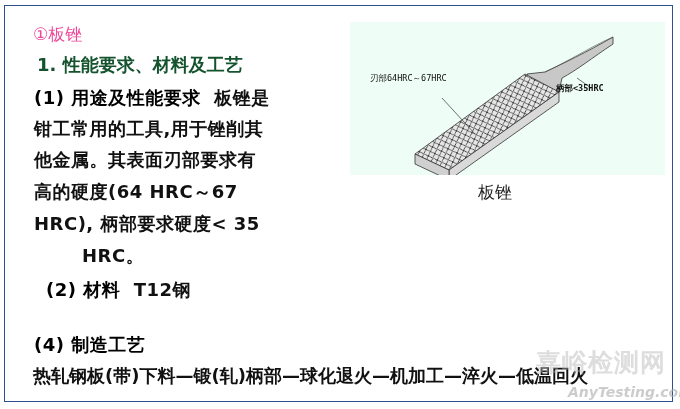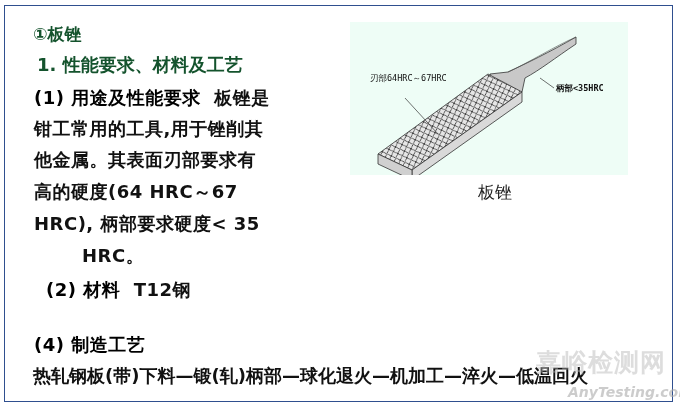--- a/index.html
+++ b/index.html
@@ -1,25 +1,25 @@
 <!DOCTYPE html>
 <html><head>
   <meta charset="utf-8">
   <style>
     html, body { margin: 0; padding: 0; background: #ffffff; }
     body { width: 680px; height: 409px; position: relative; overflow: hidden;
       font-family: "DejaVu Sans", "Liberation Sans", sans-serif; }
     .frame { position: absolute; left: 4px; top: 5px; width: 669px; height: 397px;
       border: 1.5px solid #2f4f8f; box-sizing: border-box; background: #fff; }
     .txt { position: absolute; white-space: nowrap; font-weight: bold; }
-    .title-pink { left: 33px; top: 23px; font-size: 17px; color: #14532d; font-weight: bold; }
+    .title-pink { left: 33px; top: 23px; font-size: 17px; color: #ec4899; font-weight: normal; }
     .title-green { left: 37px; top: 53px; font-size: 18px; color: #14532d; font-weight: bold; }
     .line { left: 34px; font-size: 18px; color: #111; letter-spacing: 0.5px; }
     .blue { color: #000000; }
-    .figure { position: absolute; left: 350px; top: 22px; width: 278px; height: 153px; background: #eefdf6; }
+    .figure { position: absolute; left: 350px; top: 22px; width: 278px; height: 153px; background: #eefdf6; padding-left: 37px; }
     .fig-caption { position: absolute; left: 478px; top: 181px; font-size: 17px; color: #222; font-weight: normal; font-family: Liberation Mono, monospace; }
     .fig-label { position: absolute; font-size: 8.5px; color: #111; font-family: "DejaVu Sans Mono", monospace; white-space: nowrap; }
     .watermark-cn { position: absolute; left: 536px; top: 346px; font-size: 25px; color: rgba(180,180,180,0.45); font-weight: bold; letter-spacing: 1px; }
     .watermark-en { position: absolute; left: 568px; top: 384px; font-size: 14px; color: rgba(170,170,170,0.6); font-style: italic; font-weight: bold; font-family: "DejaVu Sans", sans-serif; }
   </style>
 </head>
 <body>
 
 <div class="frame"></div>
 

